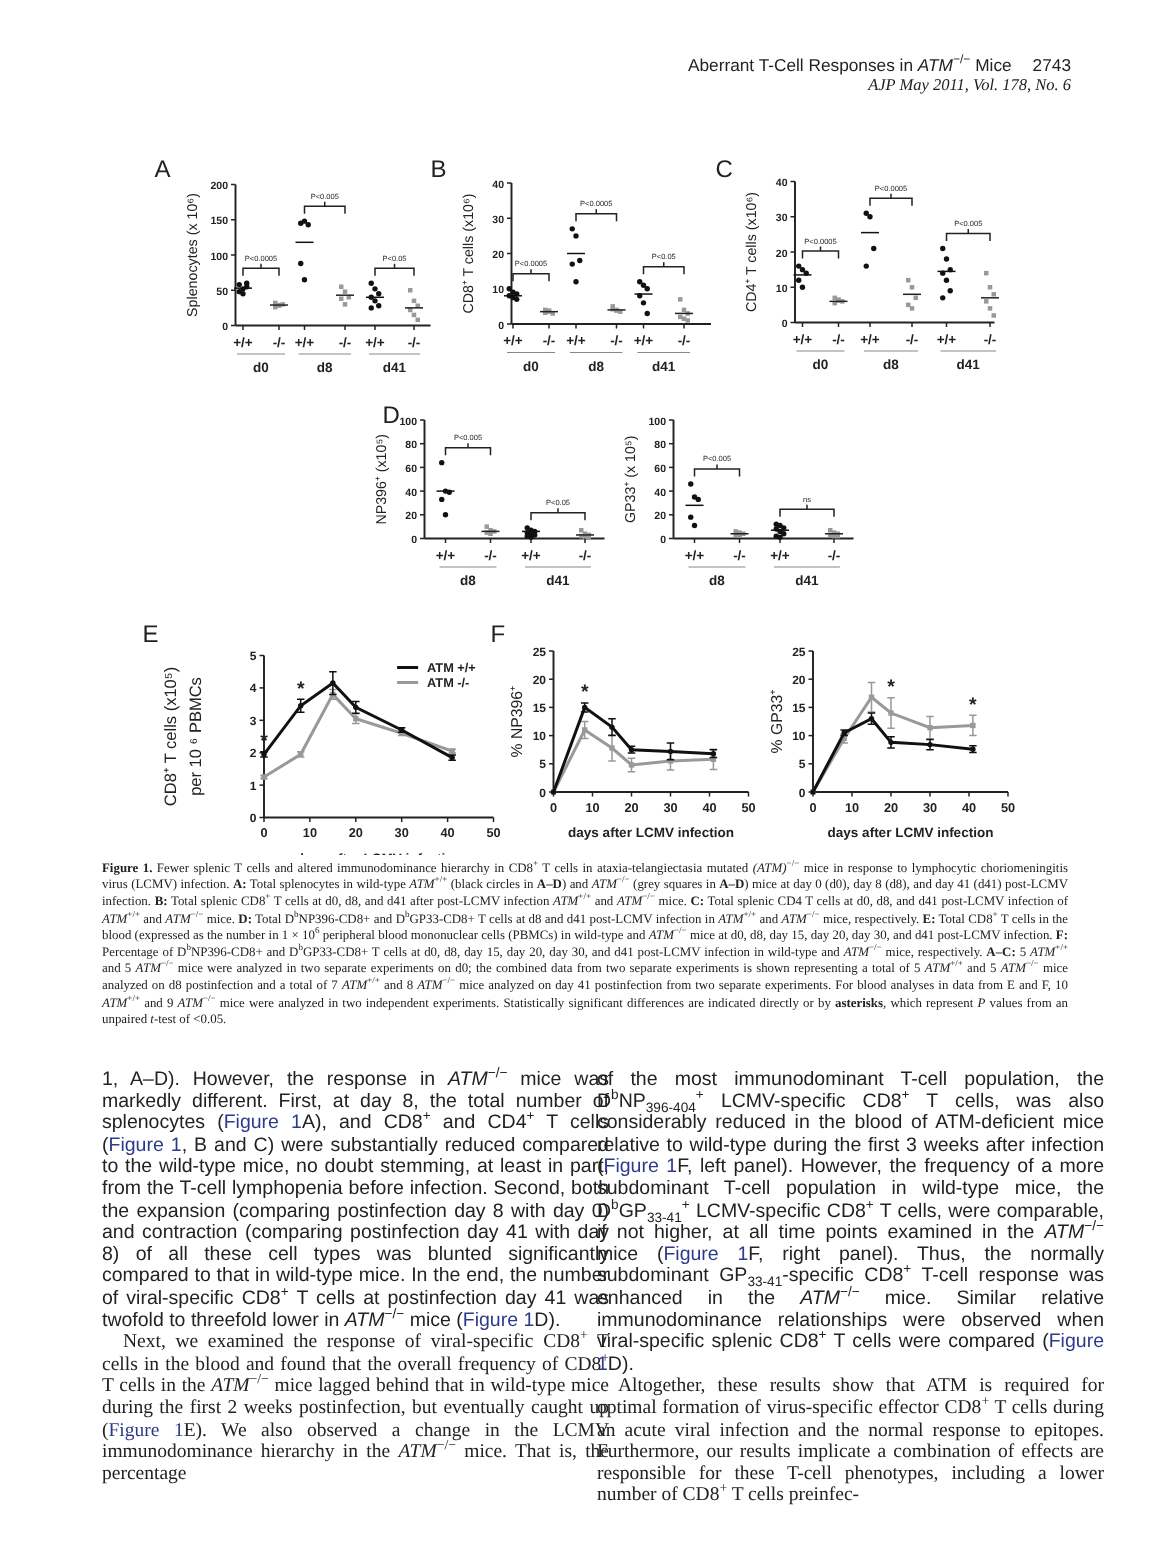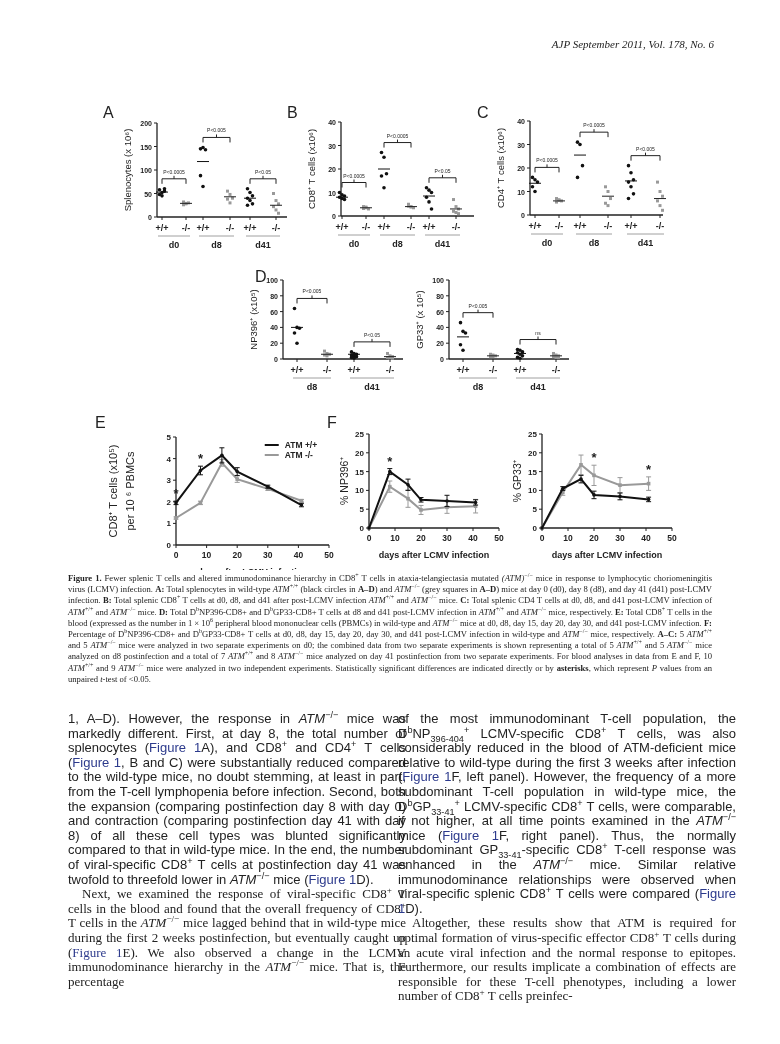--- a/index.html
+++ b/index.html
@@ -17,21 +17,24 @@
   .colL{left:68px;}
   .colR{left:398px;}
   .lnk{color:#2c3a8c;}
   i{font-style:italic;}
   sup,sub{font-size:70%;line-height:0;}
 </style>
 </head>
 <body>
 
 <div class="running-head">
-  <div class="rh2">AJP September 2011, Vol. 178, No. 6</div>
+  <div>
+    <span>Aberrant T-Cell Responses in </span><i>ATM</i><sup>−/−</sup><span> Mice</span><span class="pg">2743</span>
+  </div>
+  <div class="rh2">AJP May 2011, Vol. 178, No. 6</div>
 </div>
 
 <svg class="fig" id="figure" width="780" height="570" viewBox="0 0 780 570">
     <text x="103" y="118" font-size="16" fill="#222" text-anchor="start" font-weight="normal">A</text>
     <line x1="157" y1="123" x2="157" y2="217" stroke="#222" stroke-width="1.3"></line>
     <line x1="157" y1="217" x2="287" y2="217" stroke="#222" stroke-width="1.3"></line>
     <line x1="154" y1="217" x2="157" y2="217" stroke="#222" stroke-width="1"></line>
     <text x="152" y="220" font-size="7" fill="#222" text-anchor="end" font-weight="bold">0</text>
     <line x1="154" y1="193.5" x2="157" y2="193.5" stroke="#222" stroke-width="1"></line>
     <text x="152" y="196.5" font-size="7" fill="#222" text-anchor="end" font-weight="bold">50</text>

